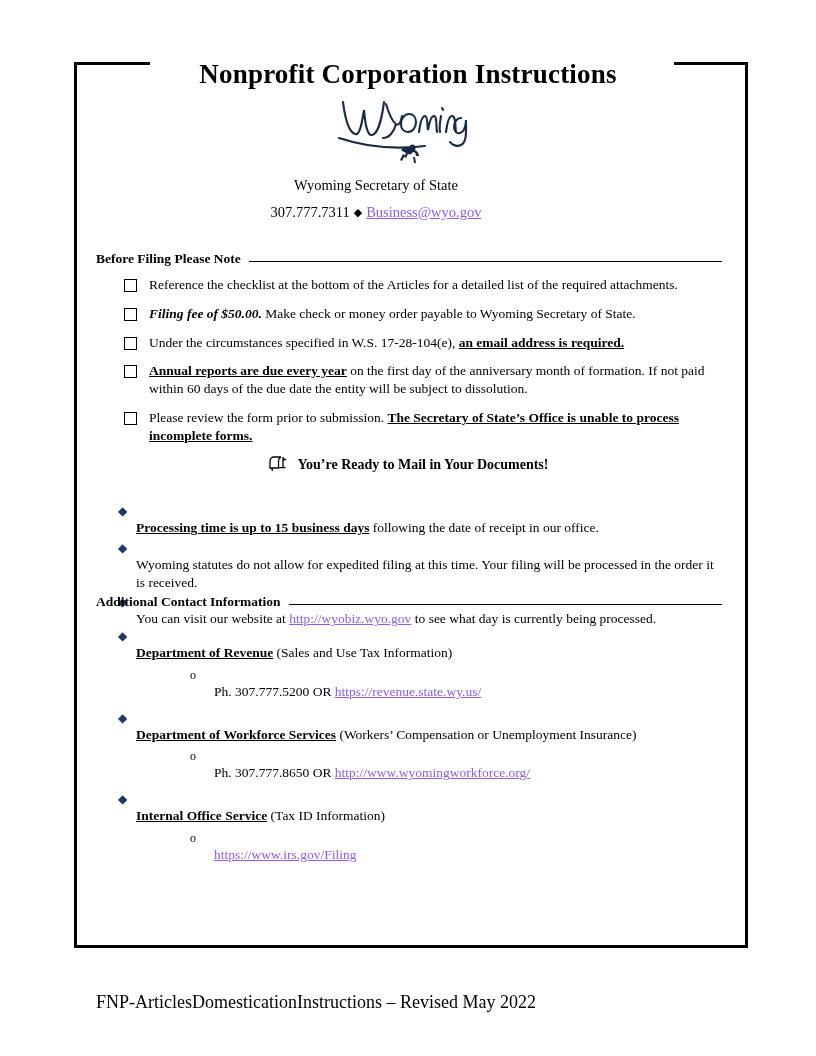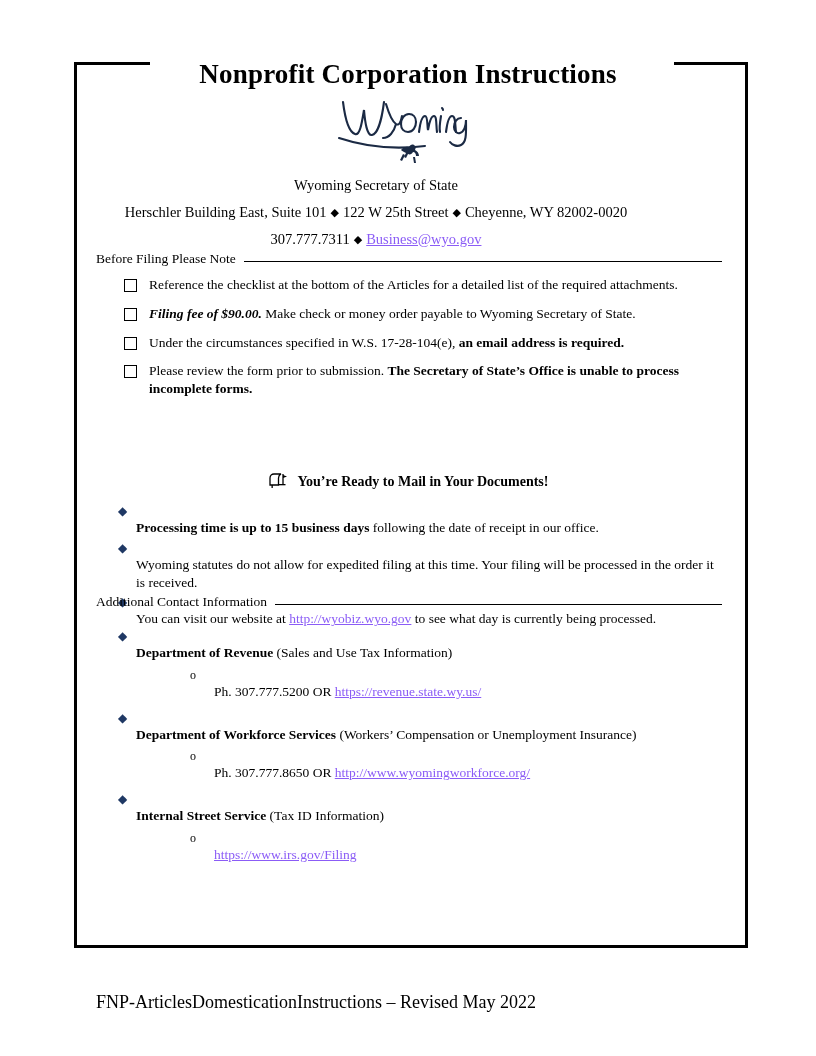--- a/index.html
+++ b/index.html
@@ -75,21 +75,21 @@
     color: #8b5cf6;
     text-decoration: underline;
   }
 
   
   .sect-head {
     position: absolute;
     display: flex;
     align-items: center;
     font-size: 13.5px;
-    font-weight: normal;
+    font-weight: bold;
     width: 626px;
   }
   .sect-head .rule {
     flex: 1 1 auto;
     height: 1px;
     background: #000;
     margin-left: 8px;
     margin-top: 4px;
   }
   #before-filing-head { left: 96px; top: 251px; }
@@ -113,28 +113,28 @@
   .check-box {
     flex: 0 0 auto;
     width: 11px;
     height: 11px;
     border: 1.3px solid #000;
     margin-top: 3px;
     margin-right: 12px;
     background: #fff;
   }
   .check-text { flex: 1 1 auto; }
-  .b { font-weight: bold; }
+  .b { font-weight: bold; text-decoration: underline; }
   .bi { font-weight: bold; font-style: italic; }
 
   
   .mail-banner {
     position: absolute;
     left: 0;
-    top: 472px;
+    top: 455px;
     width: 816px;
     text-align: center;
     font-size: 14px;
     font-weight: bold;
   }
   .mail-icon {
     display: inline-block;
     vertical-align: -3px;
     margin-right: 7px;
   }
@@ -212,49 +212,50 @@
     <g fill="#1b2a44">
       <path d="M68,62 c2,-3 5,-4 8,-3 c1,-2 3,-3 5,-2 c2,1 2,3 1,5 c2,1 4,3 4,6 l-3,0 c0,-2 -1,-4 -3,-4 c-1,2 -3,3 -5,2 l-2,4 l-2,-1 l2,-4 c-2,-1 -4,-2 -5,-3 z"></path>
       <path d="M70,66 l-3,6 l2,1 l3,-6 z M80,69 l1,6 l2,0 l-1,-6 z"></path>
     </g>
   </svg>
 </div>
 
 <div class="addr-block">
   <span class="addr-line">Wyoming Secretary of State</span>
   <span class="addr-line">
-    <span>Herschler Building East, Suite 101</span><span class="dia">◆</span><span>122 W 25th Street</span><span class="dia">◆</span><span>Cheyenne, WY 82002-0020</span>
-  </span>
-  <span class="addr-line">
     <span>307.777.7311</span><span class="dia">◆</span><a class="link" href="#">Business@wyo.gov</a>
   </span>
 </div>
 
 <div class="sect-head" id="before-filing-head">
   <span>Before Filing Please Note</span>
   <span class="rule"></span>
 </div>
 
 <div class="checklist">
 
   <div class="check-item">
     <span class="check-box"></span>
     <span class="check-text"><span>Reference the checklist at the bottom of the Articles for a detailed list of the required attachments.</span></span>
   </div>
 
   <div class="check-item">
     <span class="check-box"></span>
-    <span class="check-text"><span class="bi">Filing fee of $90.00.</span><span> Make check or money order payable to Wyoming Secretary of State.</span></span>
+    <span class="check-text"><span class="bi">Filing fee of $50.00.</span><span> Make check or money order payable to Wyoming Secretary of State.</span></span>
   </div>
 
   <div class="check-item">
     <span class="check-box"></span>
     <span class="check-text"><span>Under the circumstances specified in W.S. 17-28-104(e), </span><span class="b">an email address is required.</span></span>
   </div>
 
+  <div class="check-item">
+    <span class="check-box"></span>
+    <span class="check-text"><span class="b">Annual reports are due every year</span><span> on the first day of the anniversary month of formation. If not paid within 60 days of the due date the entity will be subject to dissolution.</span></span>
+  </div>
 
   <div class="check-item">
     <span class="check-box"></span>
     <span class="check-text"><span>Please review the form prior to submission. </span><span class="b">The Secretary of State’s Office is unable to process incomplete forms.</span></span>
   </div>
 
 </div>
 
 <div class="mail-banner">
   <span class="mail-icon">
@@ -313,21 +314,21 @@
     </div>
     <div class="contact-sub">
       <span class="sub-bullet">o</span>
       <span class="dl-text"><span>Ph. 307.777.8650 OR </span><a class="link" href="#">http://www.wyomingworkforce.org/</a></span>
     </div>
   </div>
 
   <div class="contact-group">
     <div class="contact-head">
       <span class="dl-bullet">◆</span>
-      <span class="dl-text"><span class="b">Internal Street Service</span> <span>(Tax ID Information)</span></span>
+      <span class="dl-text"><span class="b">Internal Office Service</span> <span>(Tax ID Information)</span></span>
     </div>
     <div class="contact-sub">
       <span class="sub-bullet">o</span>
       <span class="dl-text"><a class="link" href="#">https://www.irs.gov/Filing</a></span>
     </div>
   </div>
 
 </div>
 
 <div class="footer">FNP-ArticlesDomesticationInstructions – Revised May 2022</div>

